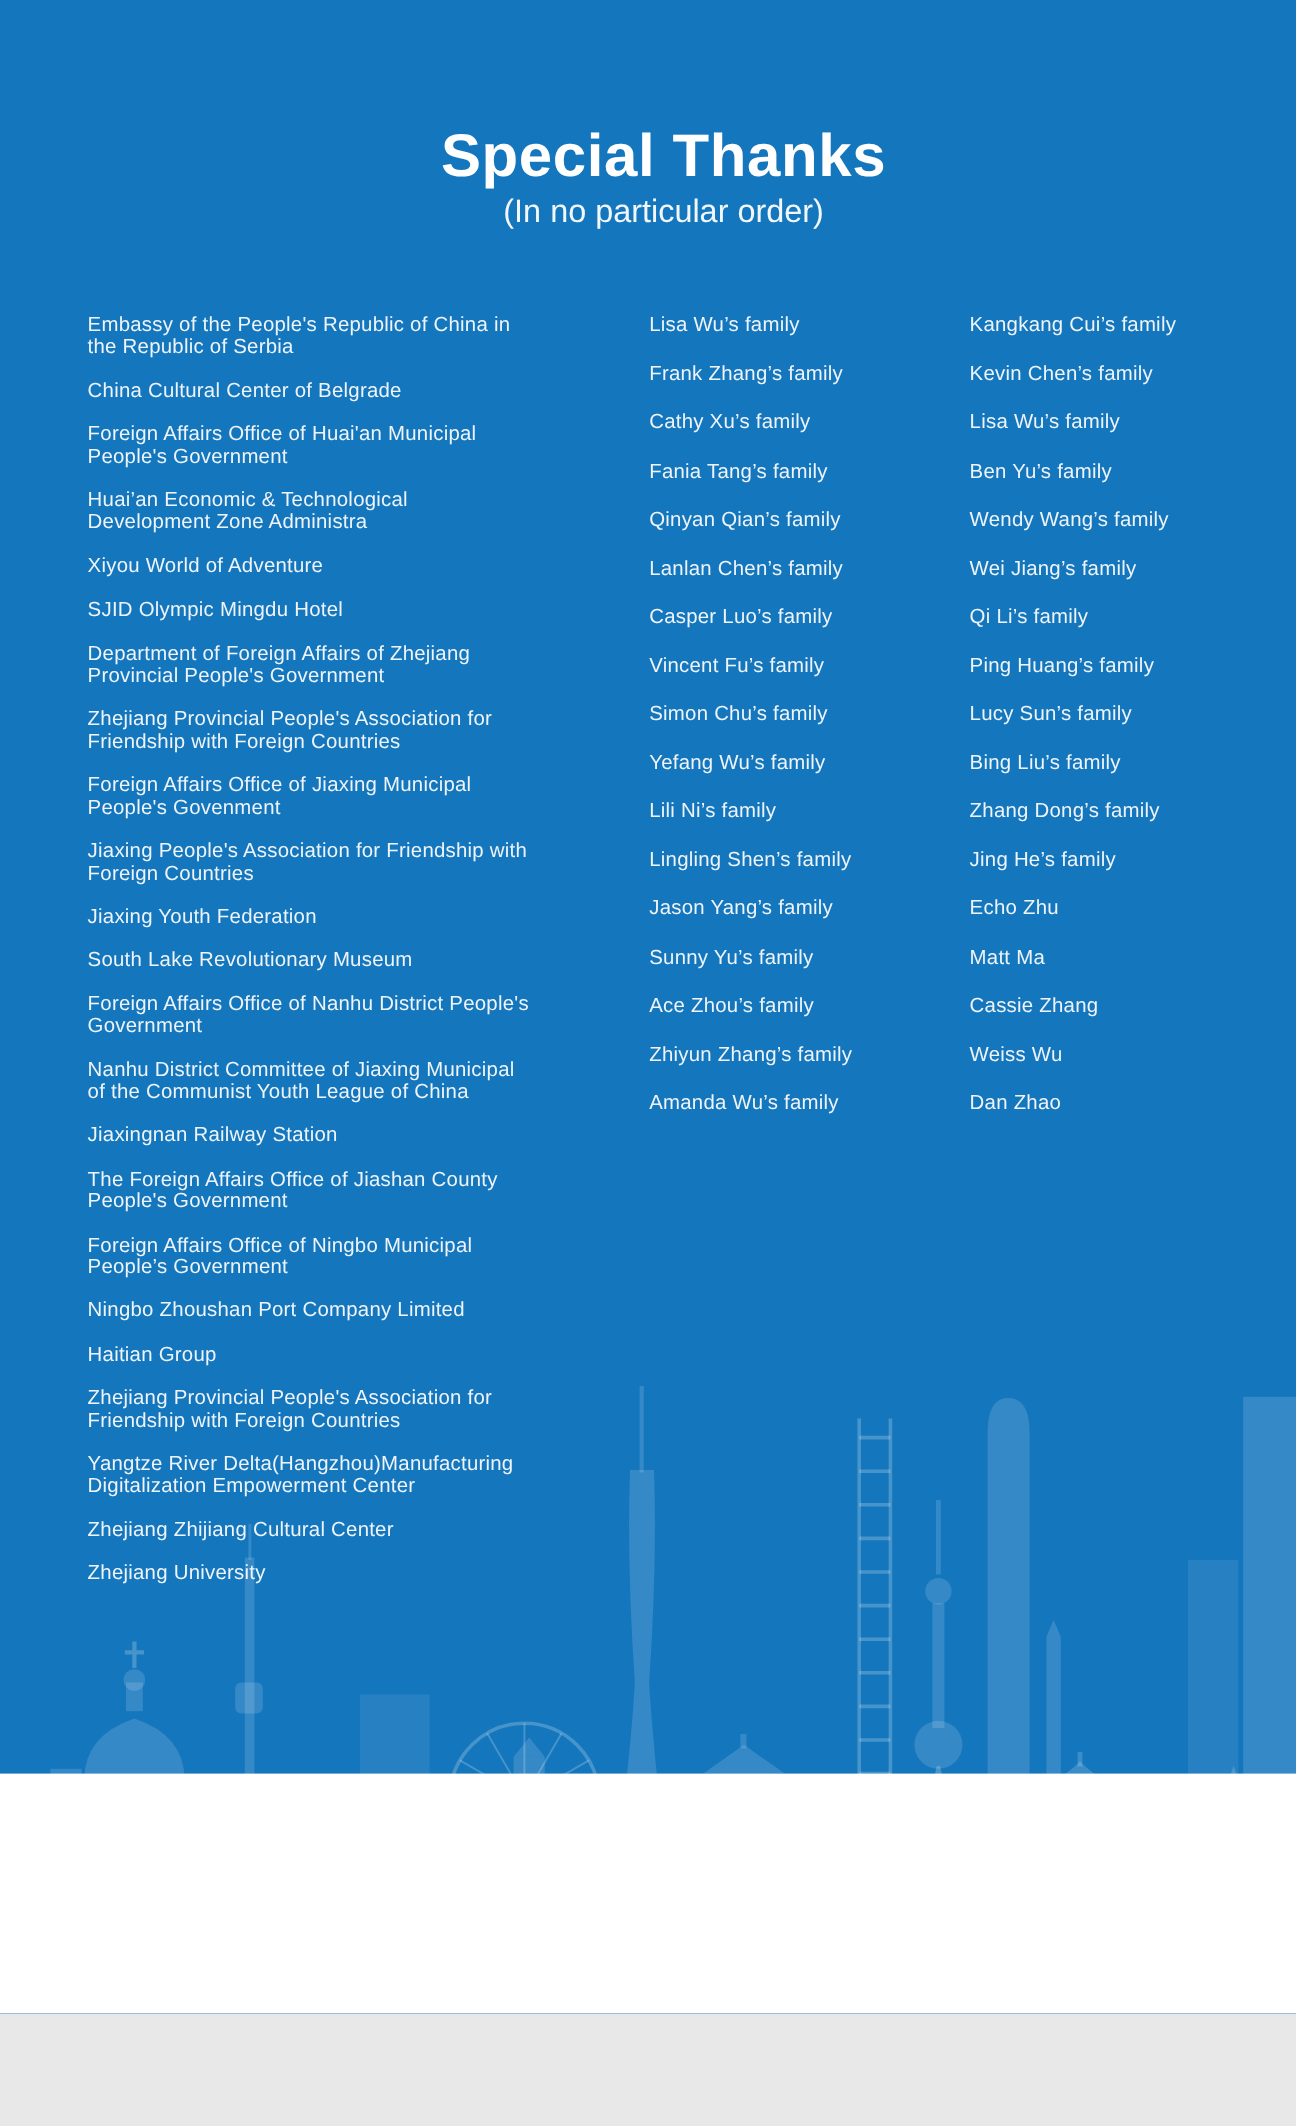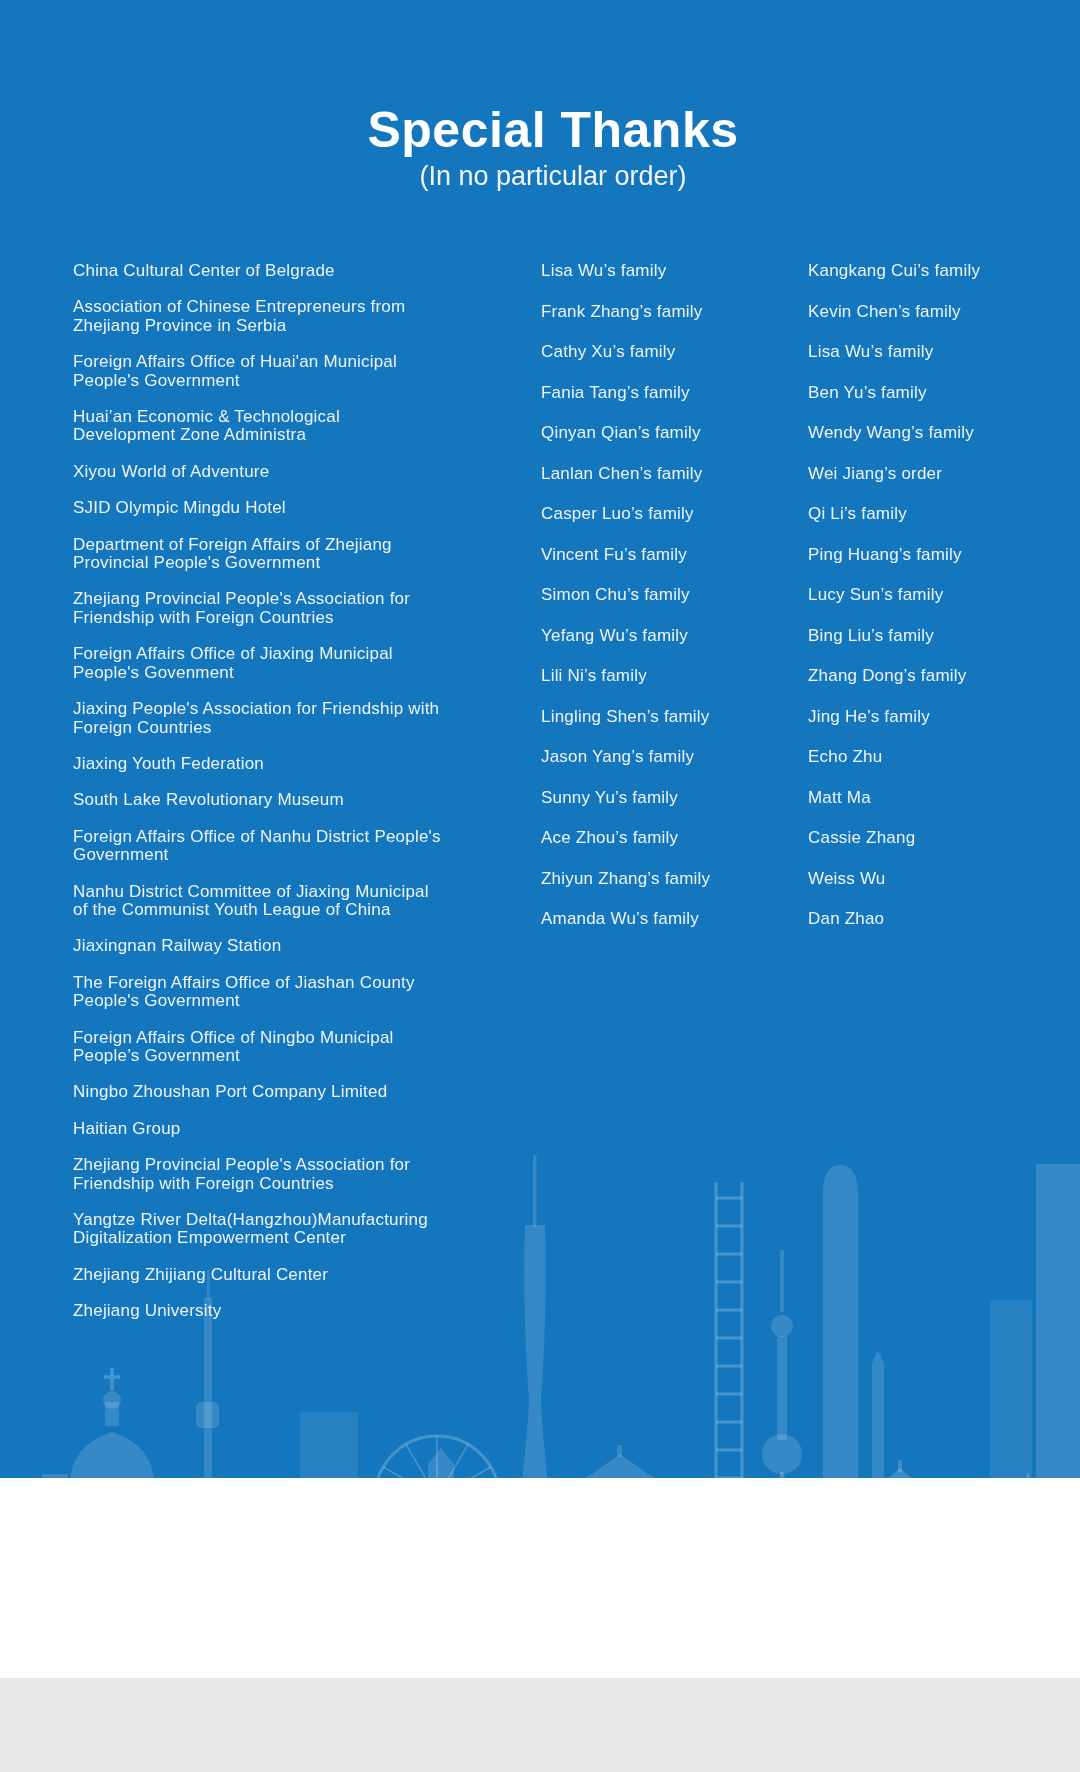--- a/index.html
+++ b/index.html
@@ -25,23 +25,23 @@
 </style>
 </head>
 <body>
 
 <div class="page">
 
   <div class="title">Special Thanks</div>
   <div class="subtitle">(In no particular order)</div>
 
   <div class="col col-orgs">
+      <div class="org-entry">Embassy of the People's Republic of China in
+the Republic of Serbia</div>
       <div class="org-entry">China Cultural Center of Belgrade</div>
-      <div class="org-entry">Association of Chinese Entrepreneurs from
-Zhejiang Province in Serbia</div>
       <div class="org-entry">Foreign Affairs Office of Huai'an Municipal
 People's Government</div>
       <div class="org-entry">Huai’an Economic &amp; Technological
 Development Zone Administra</div>
       <div class="org-entry">Xiyou World of Adventure</div>
       <div class="org-entry">SJID Olympic Mingdu Hotel</div>
       <div class="org-entry">Department of Foreign Affairs of Zhejiang
 Provincial People's Government</div>
       <div class="org-entry">Zhejiang Provincial People's Association for
 Friendship with Foreign Countries</div>
@@ -87,21 +87,21 @@
       <div class="fam-entry">Ace Zhou’s family</div>
       <div class="fam-entry">Zhiyun Zhang’s family</div>
       <div class="fam-entry">Amanda Wu’s family</div>
     </div>
   <div class="col col-fam2">
       <div class="fam-entry">Kangkang Cui’s family</div>
       <div class="fam-entry">Kevin Chen’s family</div>
       <div class="fam-entry">Lisa Wu’s family</div>
       <div class="fam-entry">Ben Yu’s family</div>
       <div class="fam-entry">Wendy Wang’s family</div>
-      <div class="fam-entry">Wei Jiang’s order</div>
+      <div class="fam-entry">Wei Jiang’s family</div>
       <div class="fam-entry">Qi Li’s family</div>
       <div class="fam-entry">Ping Huang’s family</div>
       <div class="fam-entry">Lucy Sun’s family</div>
       <div class="fam-entry">Bing Liu’s family</div>
       <div class="fam-entry">Zhang Dong’s family</div>
       <div class="fam-entry">Jing He’s family</div>
       <div class="fam-entry">Echo Zhu</div>
       <div class="fam-entry">Matt Ma</div>
       <div class="fam-entry">Cassie Zhang</div>
       <div class="fam-entry">Weiss Wu</div>

